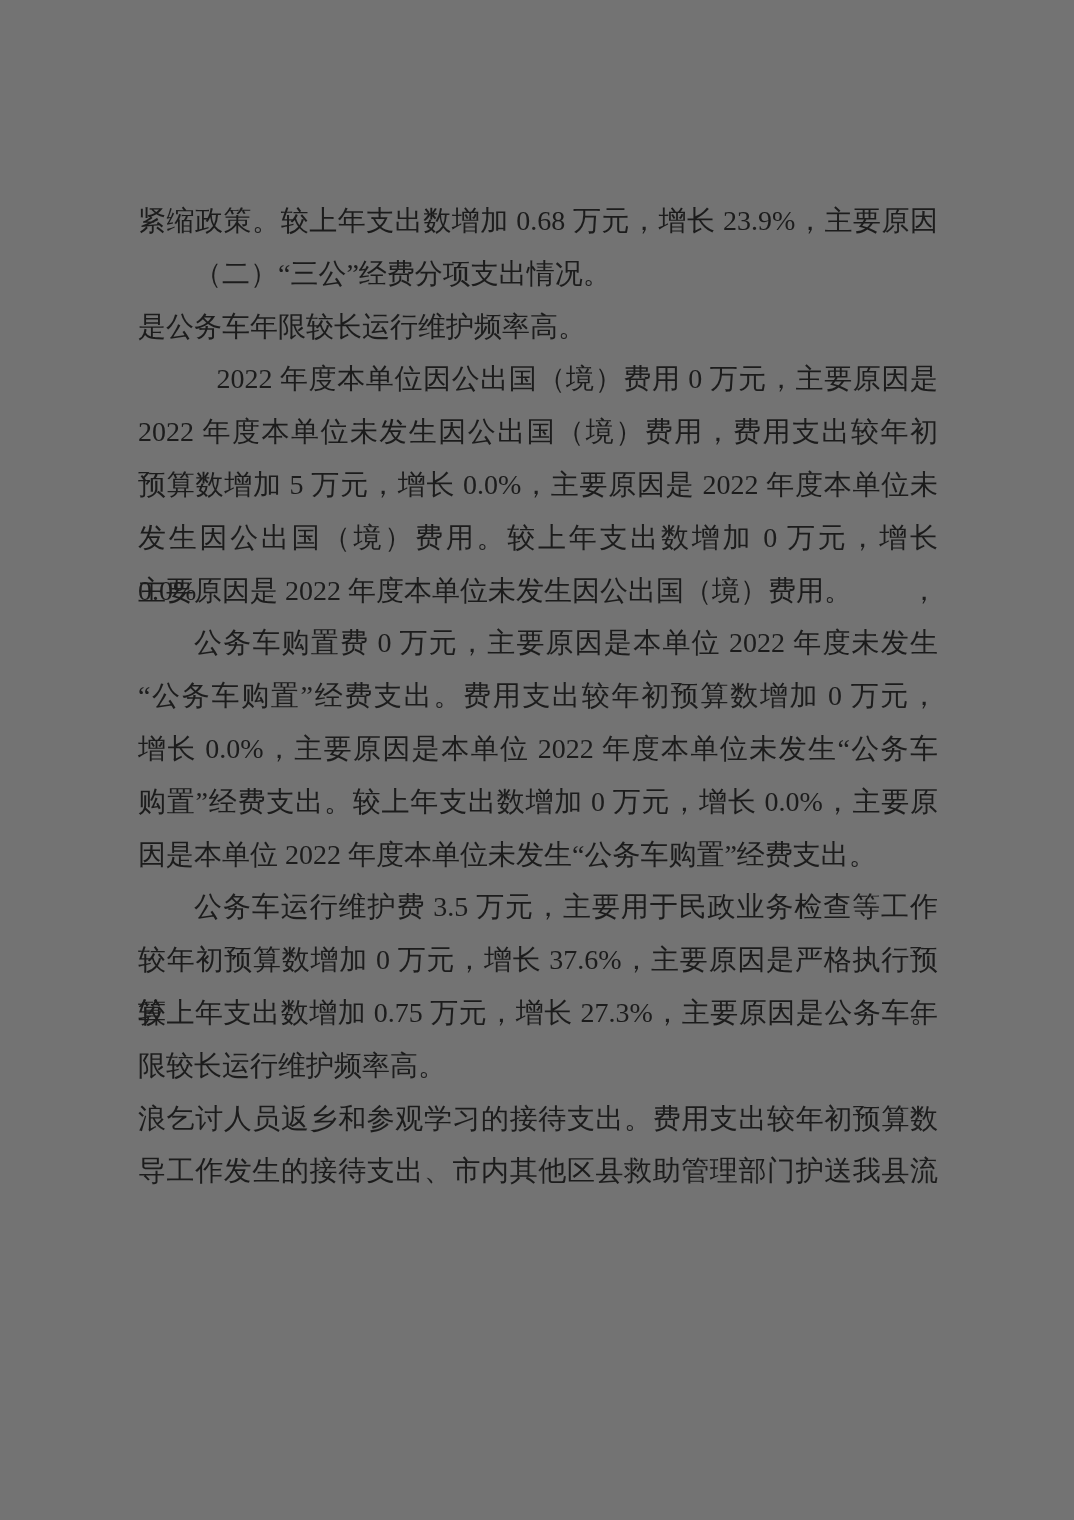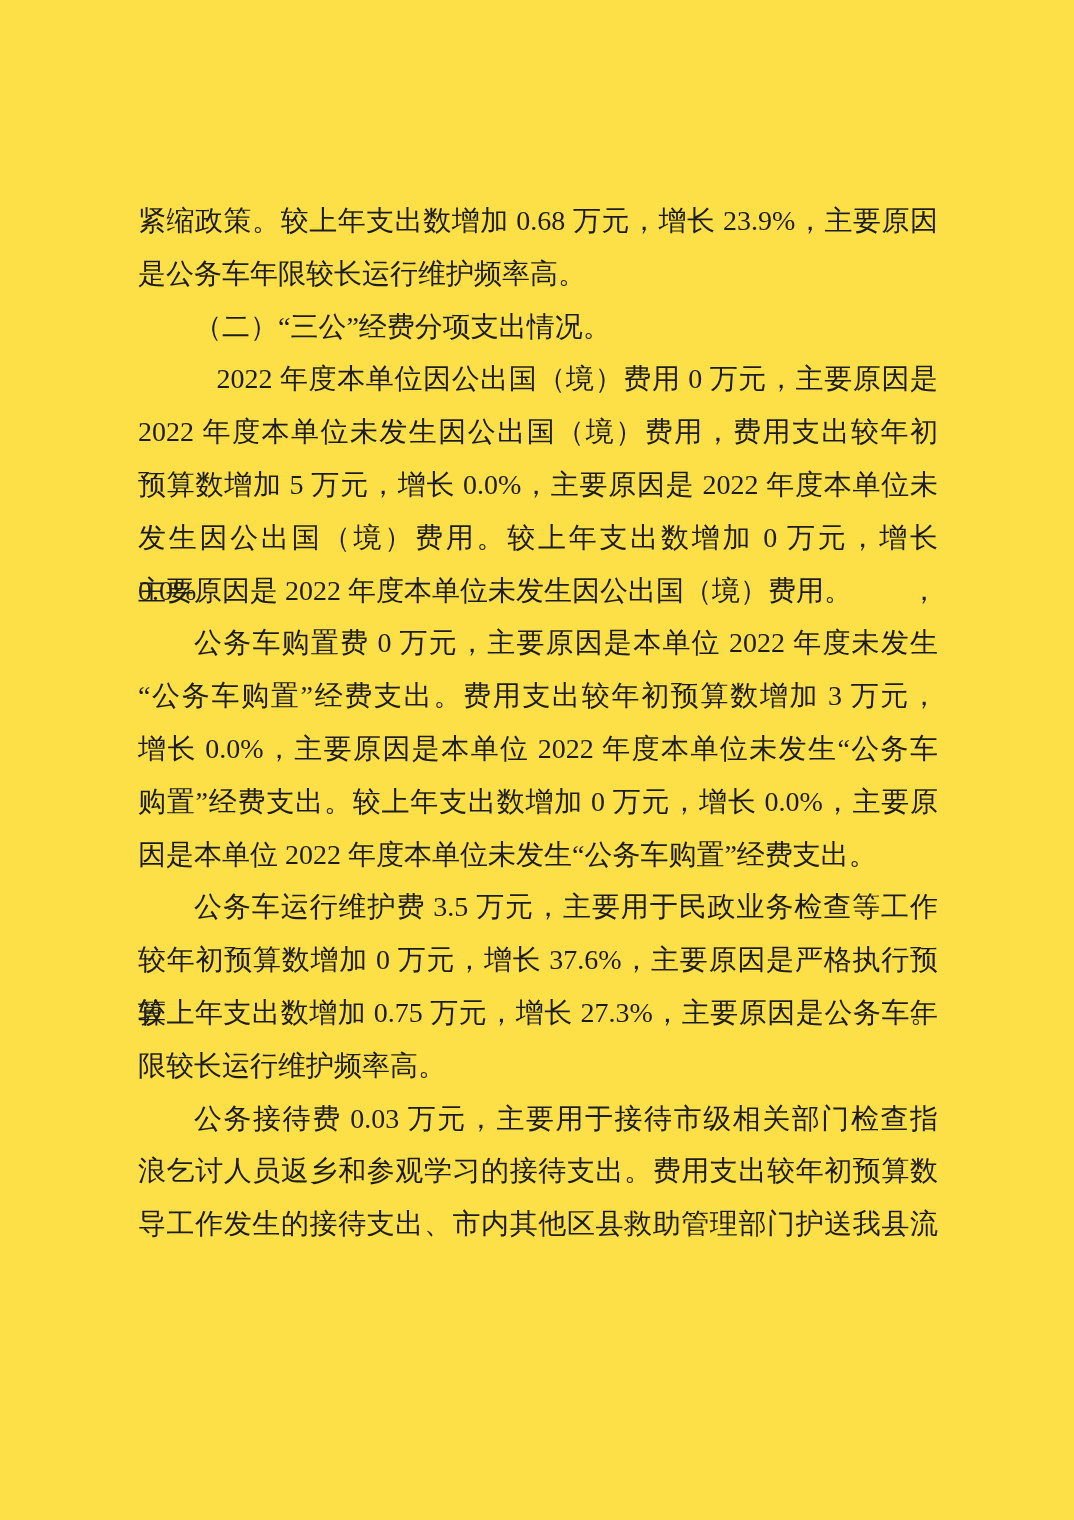--- a/index.html
+++ b/index.html
@@ -4,21 +4,21 @@
 <style>
   html, body {
     margin: 0;
     padding: 0;
     background: #ffffff;
   }
   .page {
     position: relative;
     width: 1074px;
     height: 1520px;
-    background: #fde047;
+    background: #737373;
     overflow: hidden;
   }
   .text-block {
     position: absolute;
     left: 138px;
     top: 195px;
     width: 800px;
     font-family: "Liberation Serif", "DejaVu Serif", serif;
     font-size: 28px;
     line-height: 52.8px;
@@ -39,33 +39,32 @@
   .line.indent-num {
     text-indent: 2.8em;
   }
 </style>
 </head>
 <body>
 
 <div class="page">
   <div class="text-block">
     <div class="line justify">紧缩政策。较上年支出数增加 0.68 万元，增长 23.9%，主要原因</div>
+    <div class="line indent">（二）“三公”经费分项支出情况。</div>
     <div class="line">是公务车年限较长运行维护频率高。</div>
-    <div class="line indent">（二）“三公”经费分项支出情况。</div>
     <div class="line justify indent-num">2022 年度本单位因公出国（境）费用 0 万元，主要原因是</div>
     <div class="line justify">2022 年度本单位未发生因公出国（境）费用，费用支出较年初</div>
     <div class="line justify">预算数增加 5 万元，增长 0.0%，主要原因是 2022 年度本单位未</div>
     <div class="line justify">发生因公出国（境）费用。较上年支出数增加 0 万元，增长 0.0%，</div>
     <div class="line">主要原因是 2022 年度本单位未发生因公出国（境）费用。</div>
     <div class="line justify indent">公务车购置费 0 万元，主要原因是本单位 2022 年度未发生</div>
-    <div class="line justify">“公务车购置”经费支出。费用支出较年初预算数增加 3 万元，</div>
+    <div class="line justify">“公务车购置”经费支出。费用支出较年初预算数增加 0 万元，</div>
     <div class="line justify">增长 0.0%，主要原因是本单位 2022 年度本单位未发生“公务车</div>
     <div class="line justify">购置”经费支出。较上年支出数增加 0 万元，增长 0.0%，主要原</div>
     <div class="line">因是本单位 2022 年度本单位未发生“公务车购置”经费支出。</div>
     <div class="line justify indent">公务车运行维护费 3.5 万元，主要用于民政业务检查等工作</div>
     <div class="line justify">较年初预算数增加 0 万元，增长 37.6%，主要原因是严格执行预算。</div>
     <div class="line justify">较上年支出数增加 0.75 万元，增长 27.3%，主要原因是公务车年</div>
     <div class="line">限较长运行维护频率高。</div>
-    <div class="line justify indent">公务接待费 0.03 万元，主要用于接待市级相关部门检查指</div>
     <div class="line justify">浪乞讨人员返乡和参观学习的接待支出。费用支出较年初预算数</div>
     <div class="line justify">导工作发生的接待支出、市内其他区县救助管理部门护送我县流</div>
   </div>
 </div>
 
 </body></html>

